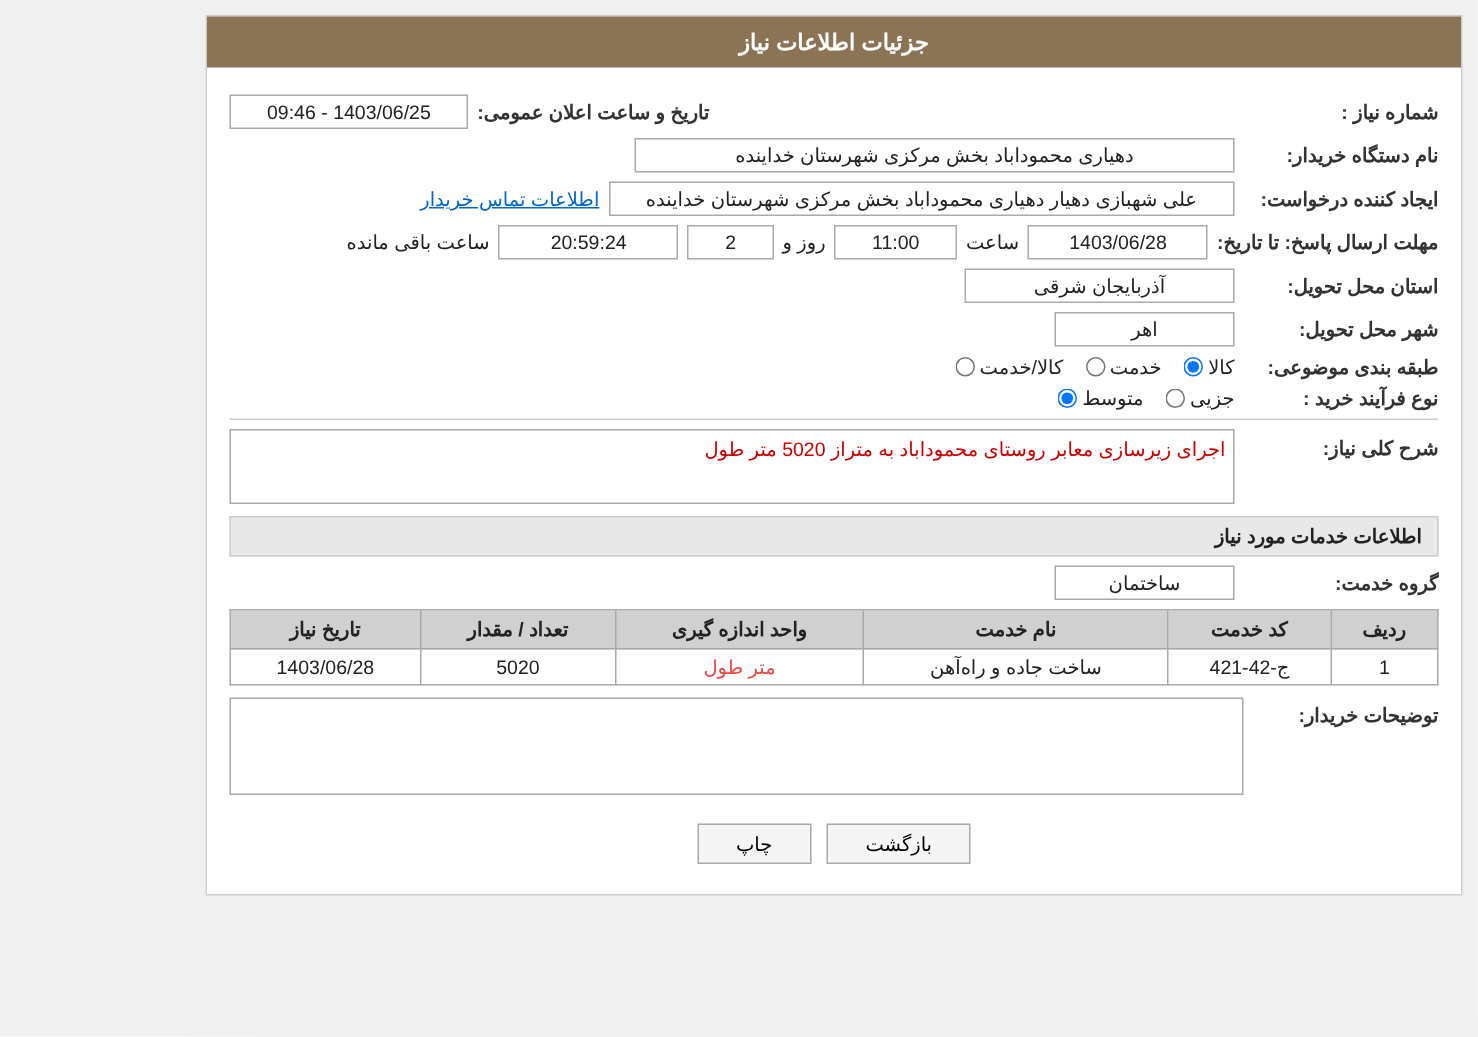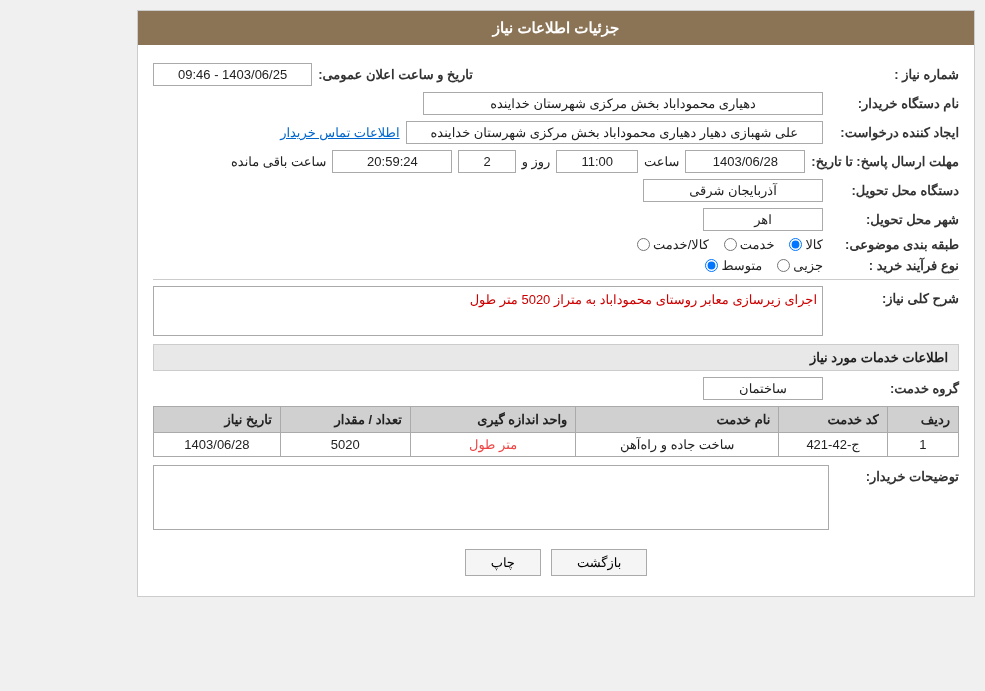--- a/index.html
+++ b/index.html
@@ -99,21 +99,21 @@
     }
     .service-table {
       width: 100%;
       border-collapse: collapse;
       margin-top: 5px;
     }
     .service-table th {
       background: #d0d0d0;
       border: 1px solid #aaa;
       padding: 5px 8px;
-      text-align: right;
+      text-align: center;
       font-weight: bold;
     }
     .service-table td {
       border: 1px solid #aaa;
       padding: 4px 8px;
       text-align: center;
     }
     .service-table td.orange { color: #ef4444; }
     .buyer-notes-row {
       display: flex;
@@ -179,21 +179,21 @@
         <div class="value-box small">1403/06/28</div>
         <span>ساعت</span>
         <div class="value-box" style="min-width:70px;">11:00</div>
         <span>روز و</span>
         <div class="value-box" style="min-width:40px;">2</div>
         <div class="value-box small">20:59:24</div>
         <span>ساعت باقی مانده</span>
       </div>
 
       <div class="info-row">
-        <span class="label">دستگاه محل تحویل:</span>
+        <span class="label">استان محل تحویل:</span>
         <div class="value-box medium">آذربایجان شرقی</div>
       </div>
 
       <div class="info-row">
         <span class="label">شهر محل تحویل:</span>
         <div class="value-box small">اهر</div>
       </div>
 
       <div class="info-row">
         <span class="label">طبقه بندی موضوعی:</span>

